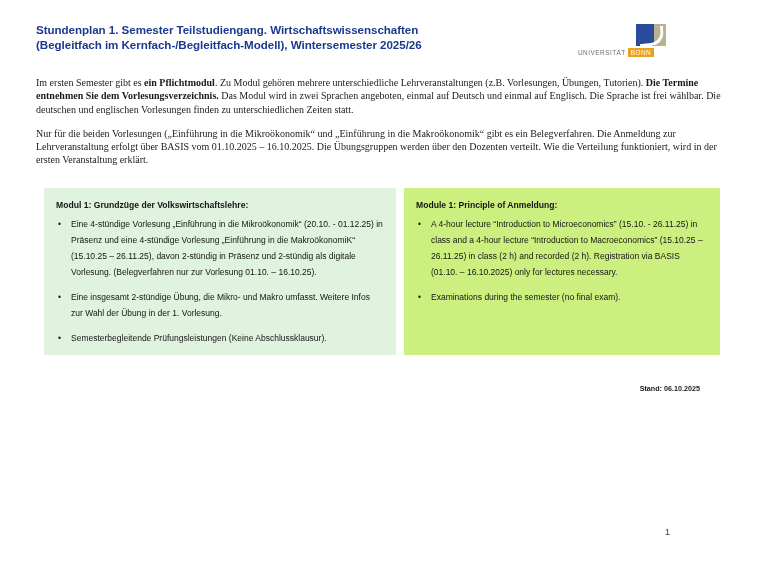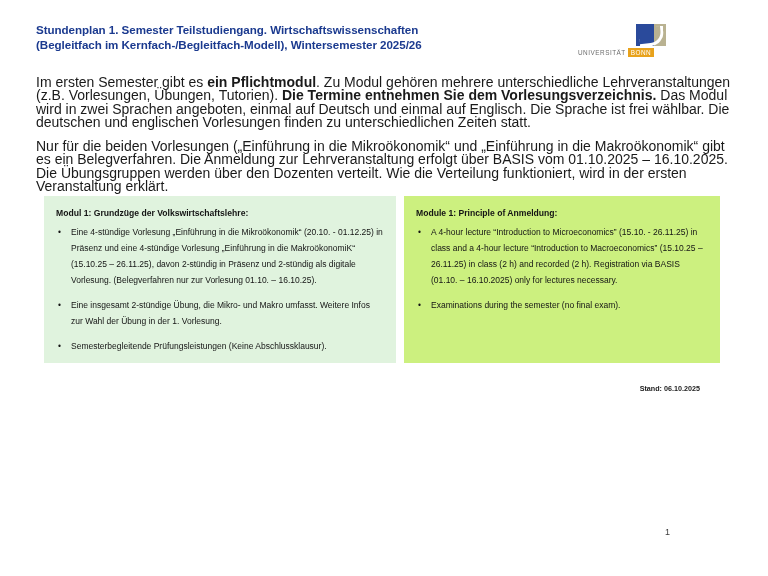--- a/index.html
+++ b/index.html
@@ -95,42 +95,42 @@
 
   
   .intro {
     position: absolute;
     left: 36px;
     top: 76px;
     width: 704px;
   }
   .para {
     color: #1a1a1a;
-    font-size: 14px;
+    font-size: 10px;
     line-height: 13.3px;
     text-align: left;
     margin: 0 0 11px 0;
+    font-family: Liberation Serif, serif;
   }
   .para b { font-weight: bold; }
 
   
   .boxes {
     position: absolute;
     left: 44px;
     top: 188px;
     width: 676px;
     display: flex;
     gap: 8px;
     align-items: stretch;
   }
   .box {
     box-sizing: border-box;
     padding: 11px 12px 4px 12px;
     min-height: 167px;
-    margin-top: 8px;
   }
   .box-de {
     width: 352px;
     background: #e0f3de;
   }
   .box-en {
     width: 316px;
     background: #ccf07f;
   }
   .box-heading {

